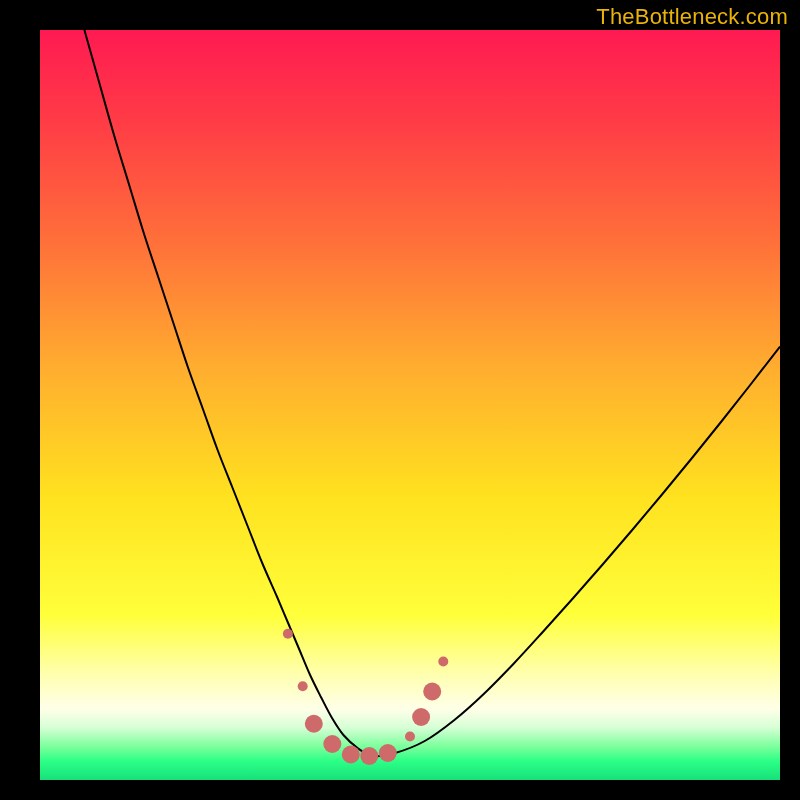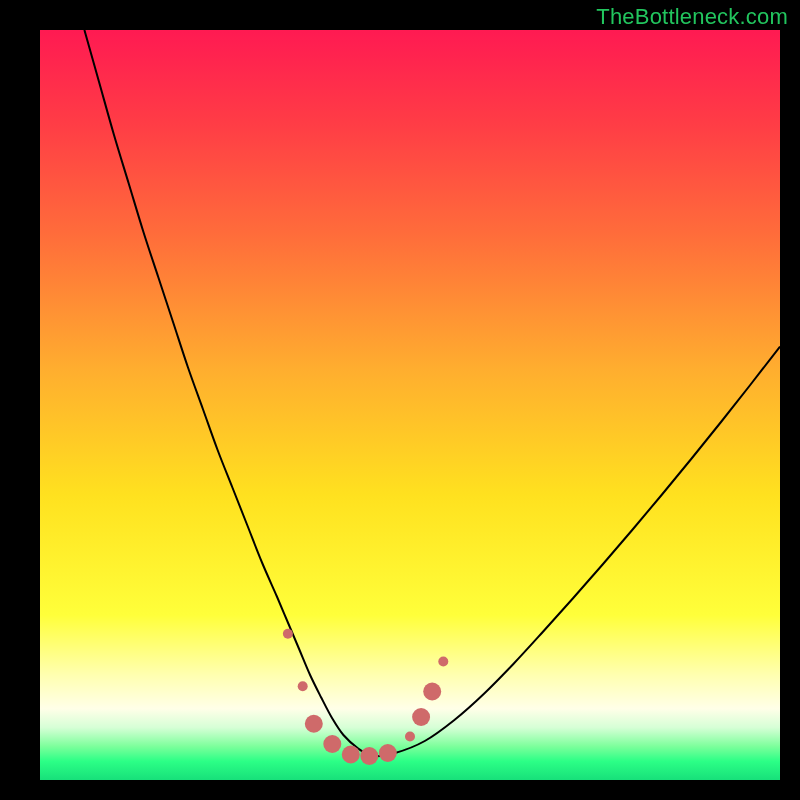--- a/index.html
+++ b/index.html
@@ -28,21 +28,21 @@
     overflow: hidden;
   }
   .gradient-bg {
     position: absolute;
     inset: 0;
   }
   .watermark {
     position: absolute;
     top: 4px;
     right: 12px;
-    color: #22c55e;
+    color: #eab308;
     font-size: 22px;
     font-weight: 500;
     letter-spacing: 0.2px;
   }
   svg.curve {
     position: absolute;
     inset: 0;
     width: 100%;
     height: 100%;
     overflow: visible;

